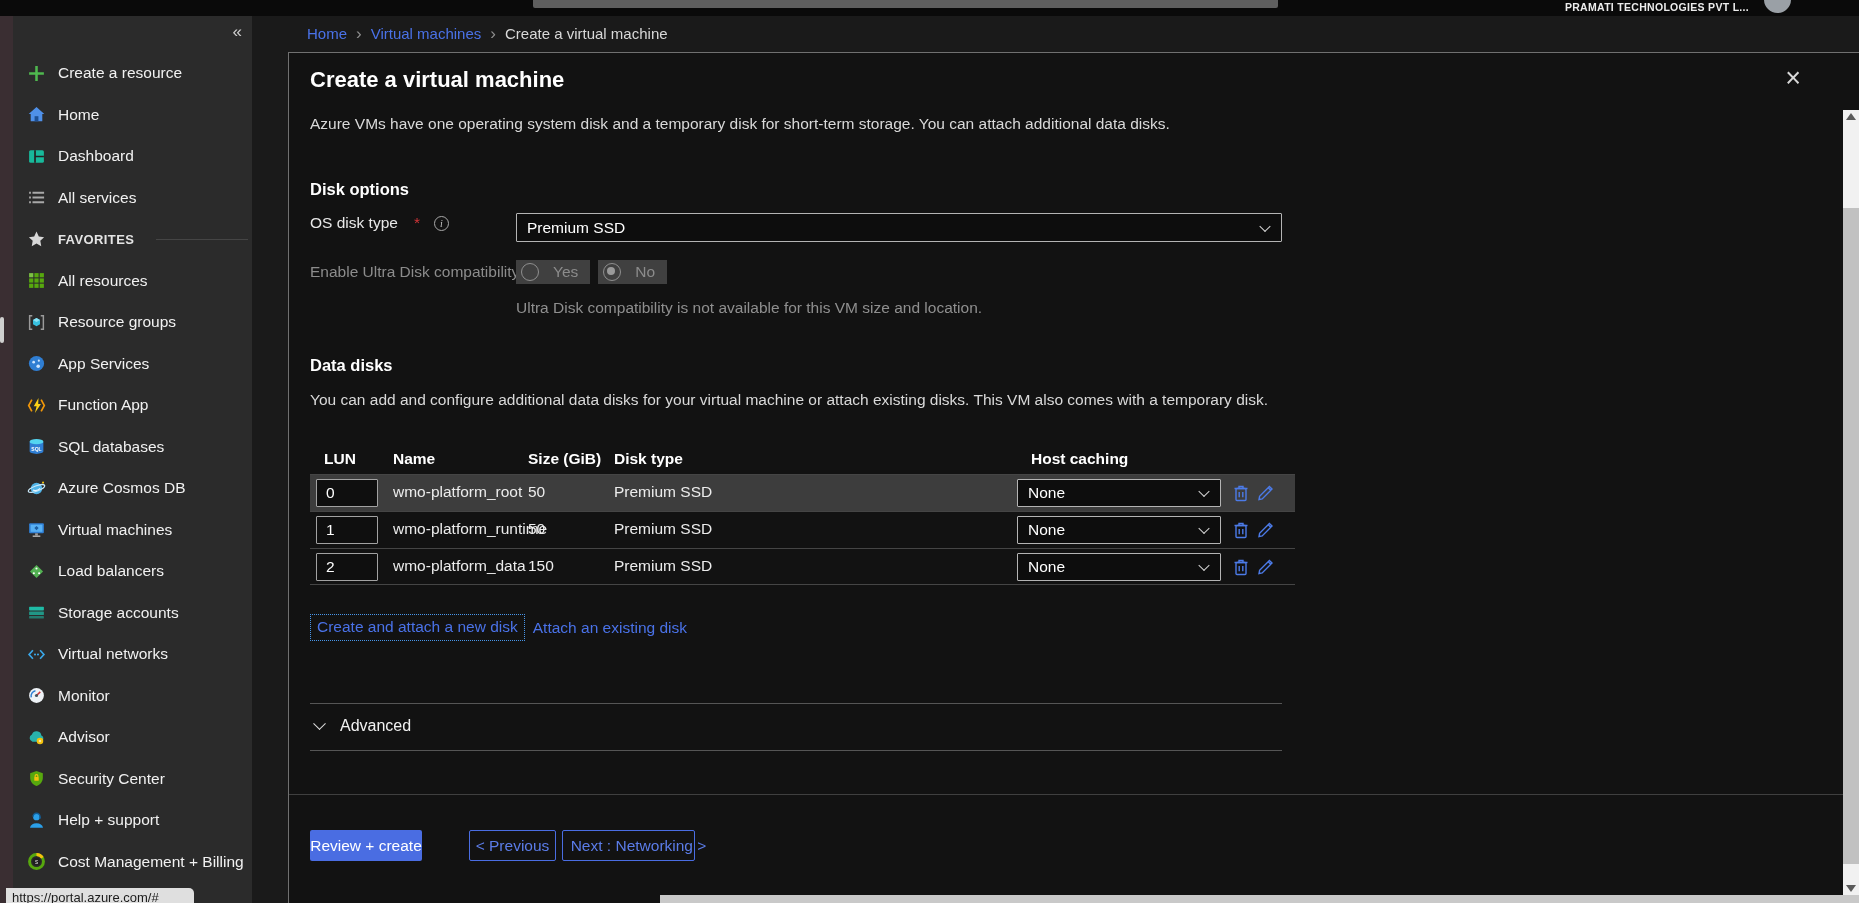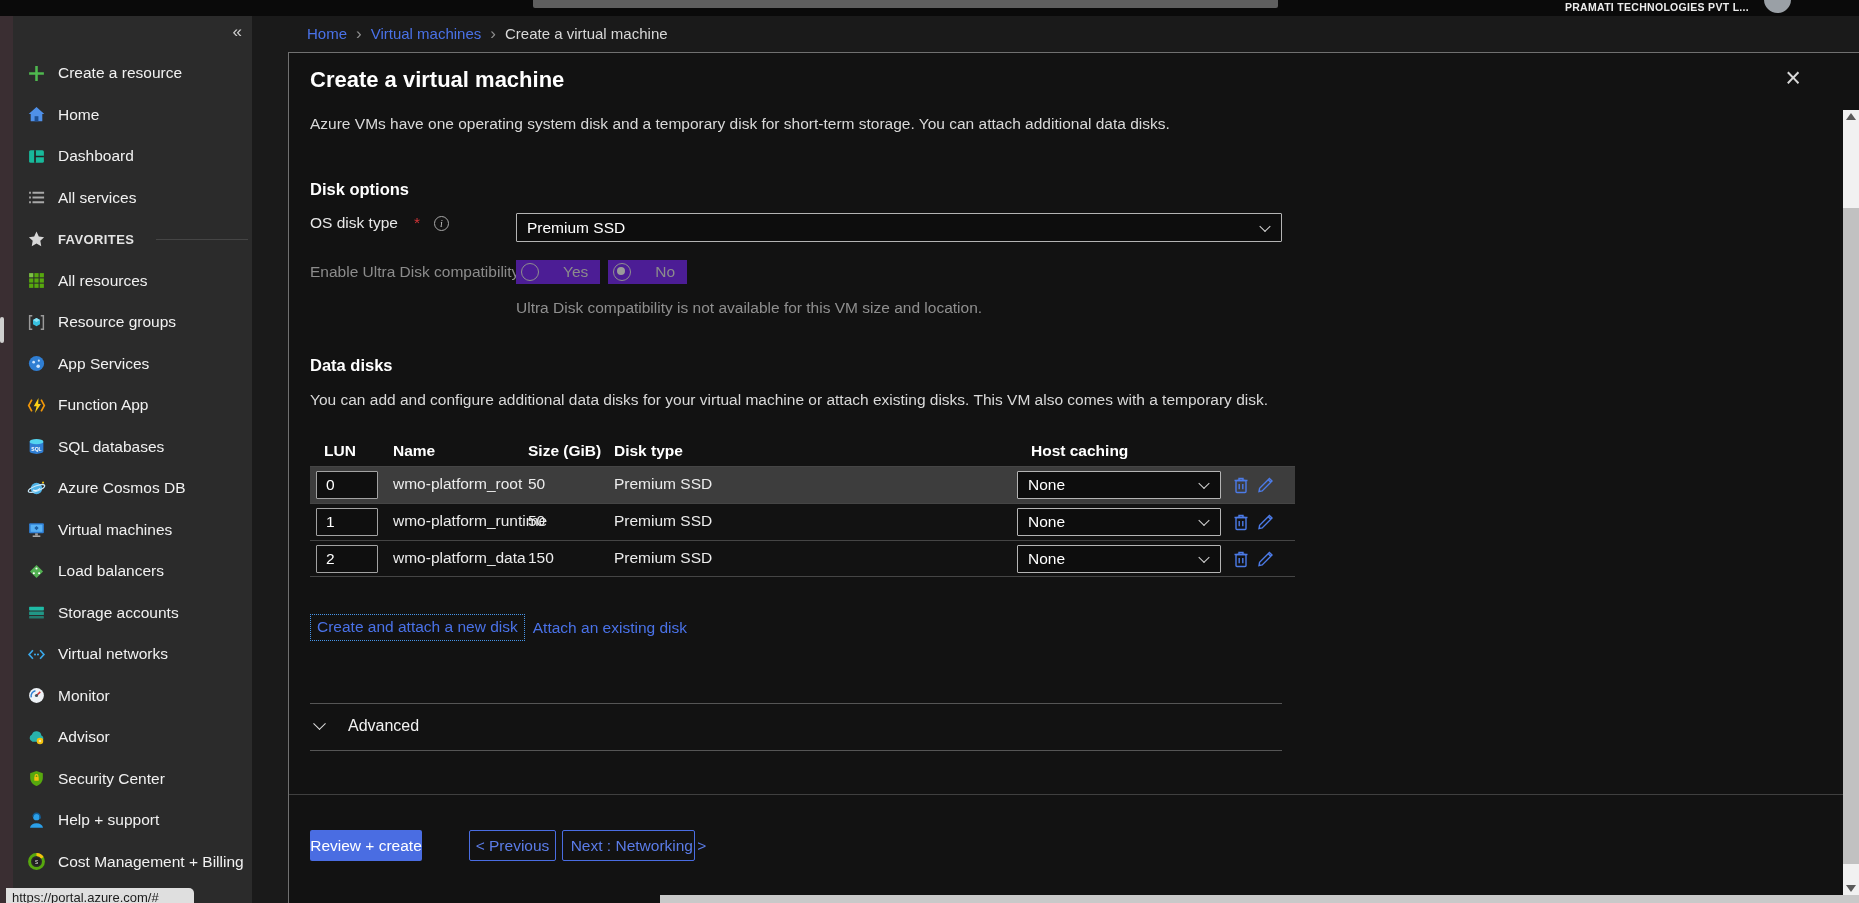--- a/index.html
+++ b/index.html
@@ -62,53 +62,53 @@
 
   .select { background:#0d0d0d; border:1px solid #b4b4b4; border-radius:1px; display:flex; align-items:center;
     color:#fff; font-size:15.5px; padding:0 10px; cursor:pointer; position:relative; }
   .select .chev { position:absolute; right:12px; top:50%; width:8px; height:8px; border-right:1.6px solid #d4d4d4;
     border-bottom:1.6px solid #d4d4d4; transform:translateY(-70%) rotate(45deg); }
   #os-select { left:227px; top:103px; width:766px; height:29px; }
 
   .disabled-label { color:#8c8c8c; }
   #ultra-label { top:153px; }
   #radio-group { left:227px; top:150px; display:flex; gap:8px; }
-  .radio-chip { background:#4c1d95; display:flex; align-items:center; gap:24px; padding:3px 12px 3px 5px; cursor:pointer; }
+  .radio-chip { background:#404040; display:flex; align-items:center; gap:14px; padding:3px 12px 3px 5px; cursor:pointer; }
   .radio-chip .rlabel { font-size:15.5px; color:#8c8c8c; }
   .radio { width:18px; height:18px; border:1.6px solid #8f8f8f; border-radius:50%; }
   .radio.sel::after { content:""; display:block; width:8px; height:8px; margin:3.2px; border-radius:50%; background:#9a9a9a; }
   #ultra-note { left:227px; top:189px; font-size:15.5px; color:#8f8f8f; }
 
   #dd-desc { top:279px; width:962px; font-size:15.5px; line-height:21px; color:#d9d9d9; }
 
   
   #dd-table { left:21px; top:326px; width:985px; position:absolute; }
   .trow { position:relative; width:100%; height:37px; }
-  #thead { height:30px; margin-top:0;text-decoration:underline; }
+  #thead { height:30px; margin-top:8px;text-decoration:underline; }
   #thead span { position:absolute; top:6px; font-size:15.5px; font-weight:700; color:#fff; }
   .c-lun { left:14px; } .c-name { left:83px; } .c-size { left:218px; } .c-type { left:304px; } .c-host { left:721px; }
   .drow { border-top:1px solid #454545; }
   .drow:first-of-type { border-top:none; }
   .drow.hl { background:#3d3d3d; }
   .drow:last-of-type { border-bottom:1px solid #454545; }
   .drow .cell { position:absolute; top:8px; font-size:15.5px; color:#ececec; }
   .lun-input { position:absolute; left:6px; top:4px; width:62px; height:28px; background:#0f0f0f;
     border:1px solid #a2a2a2; border-radius:1px; color:#fff; font-size:15.5px; padding-left:9px;
     font-family:"Liberation Sans",sans-serif; }
   .host-select { position:absolute; left:707px; top:4px; width:204px; height:28px; }
   .row-icon { position:absolute; top:8px; width:20px; height:20px; cursor:pointer; }
   .i-trash { left:921px; } .i-pencil { left:945px; }
 
   #dd-links { left:21px; top:504px; display:flex; align-items:center; gap:8px; }
   #create-new-link { border:1px dotted #4895e8; padding:3px 6px 4px; font-size:15.5px; color:#4a72e8; cursor:pointer; }
   #attach-existing-link { font-size:15.5px; color:#4a72e8; cursor:pointer; }
 
   .hr { position:absolute; left:21px; width:972px; height:1px; background:#555; }
   #hr-adv-top { top:593px; } #hr-adv-bottom { top:640px; }
-  #advanced-row { left:26px; top:607px; display:flex; align-items:center; gap:24px; cursor:pointer; }
+  #advanced-row { left:26px; top:607px; display:flex; align-items:center; gap:16px; cursor:pointer; }
   #advanced-row .chev { width:9px; height:9px; border-right:1.7px solid #dcdcdc; border-bottom:1.7px solid #dcdcdc;
     transform: rotate(45deg) translate(-2px,-2px); }
   #advanced-row .alabel { font-size:16px; color:#f2f2f2; }
 
   
   #footer { position:absolute; left:0; right:0; top:741px; bottom:0; border-top:1px solid #3f3f3f; background:#121212; }
   .btn { position:absolute; top:35px; height:31px; font-size:15.5px; display:flex; align-items:center;
     justify-content:center; border-radius:2px; cursor:pointer; white-space:nowrap; }
   #btn-review { left:21px; width:112px; background:#4a6de2; color:#fff; }
   #btn-prev { left:180px; width:87px; border:1px solid #4a6de2; color:#5b7ce8; background:transparent; }

